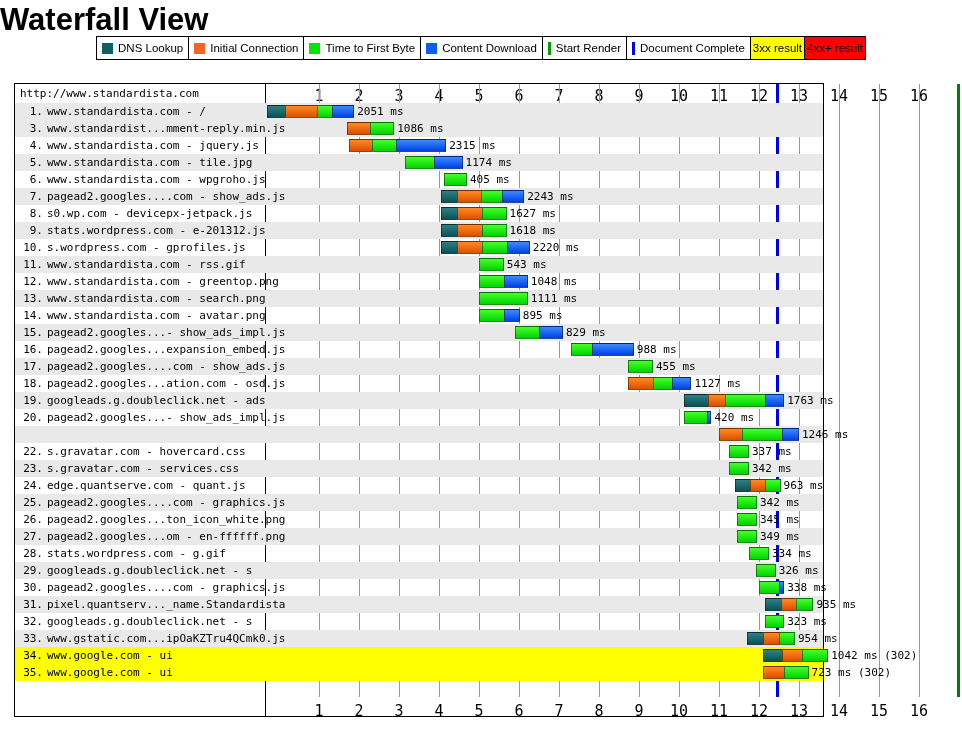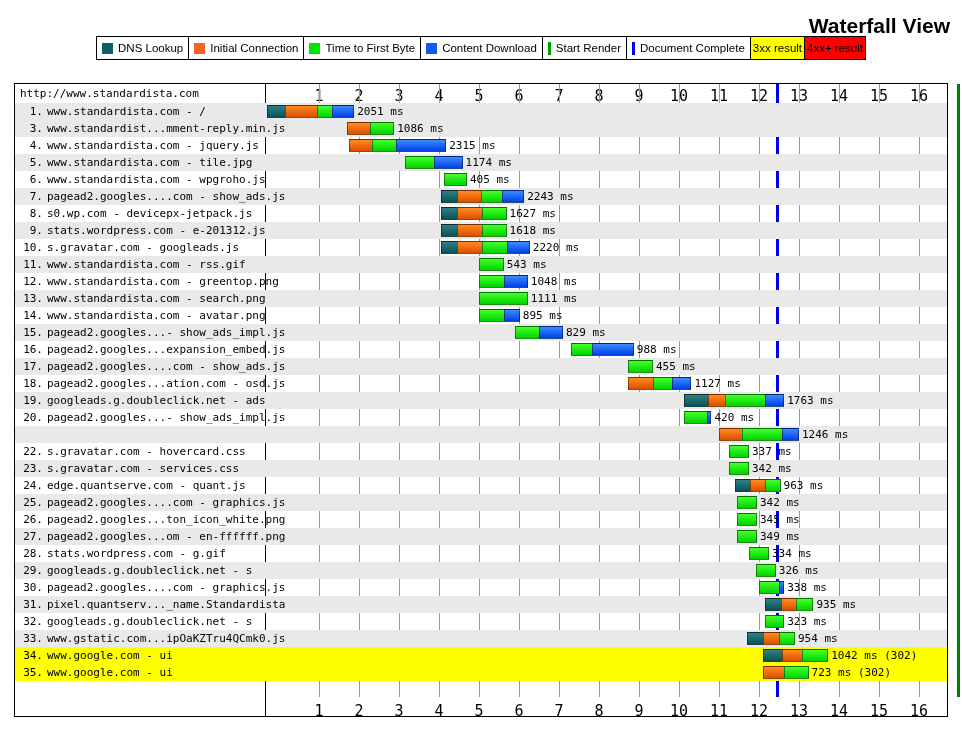--- a/index.html
+++ b/index.html
@@ -6,26 +6,26 @@
     margin: 0; padding: 0;
     background: #ffffff;
   }
   body {
     width: 962px; height: 730px;
     font-family: "Liberation Sans", sans-serif;
     overflow: hidden;
     position: relative;
   }
   #title {
-    text-align: right;
+    text-align: left;
     font-family: "Liberation Sans", sans-serif;
     font-weight: bold;
-    font-size: 21px;
+    font-size: 31px;
     color: #000;
-    margin: 12px;
+    margin: 0;
     padding-top: 2px;
     letter-spacing: 0px;
   }
   
   #legend-wrap {
     position: absolute;
     left: 0; right: 0;
     top: 36px;
     display: flex;
     justify-content: center;
@@ -61,21 +61,21 @@
     flex: none;
   }
   .legend-item.fill-3xx { background: #ffff00; padding: 0 2px; }
   .legend-item.fill-4xx { background: #ff0000; color: #000; padding: 0 2px; }
 
   
   #chart {
     position: absolute;
     left: 14px;
     top: 83px;
-    width: 934px;
+    width: 810px;
     height: 634px;
     border: 1px solid #000;
     box-sizing: border-box;
     background: #fff;
   }
   #header-row {
     position: absolute;
     left: 0; top: 0;
     width: 100%;
     height: 19px;
@@ -368,21 +368,21 @@
         <div class="row-track">
           <div class="bar" style="left: 175px;">
             <div class="seg dns" style="width: 16px;"></div>
             <div class="seg conn" style="width: 24.8px;"></div>
             <div class="seg ttfb" style="width: 24.8px;"></div>
           </div>
           <div class="bar-label" style="left: 243.6px;">1618 ms</div>
         </div>
       </div>
       <div class="row">
-        <div class="row-label"><span class="row-num">10.</span><span>s.gravatar.com - googleads.js</span></div>
+        <div class="row-label"><span class="row-num">10.</span><span>s.wordpress.com - gprofiles.js</span></div>
         <div class="row-track">
           <div class="bar" style="left: 175px;">
             <div class="seg dns" style="width: 16px;"></div>
             <div class="seg conn" style="width: 24.8px;"></div>
             <div class="seg ttfb" style="width: 24.8px;"></div>
             <div class="seg cd" style="width: 23.2px;"></div>
           </div>
           <div class="bar-label" style="left: 266.8px;">2220 ms</div>
         </div>
       </div>

